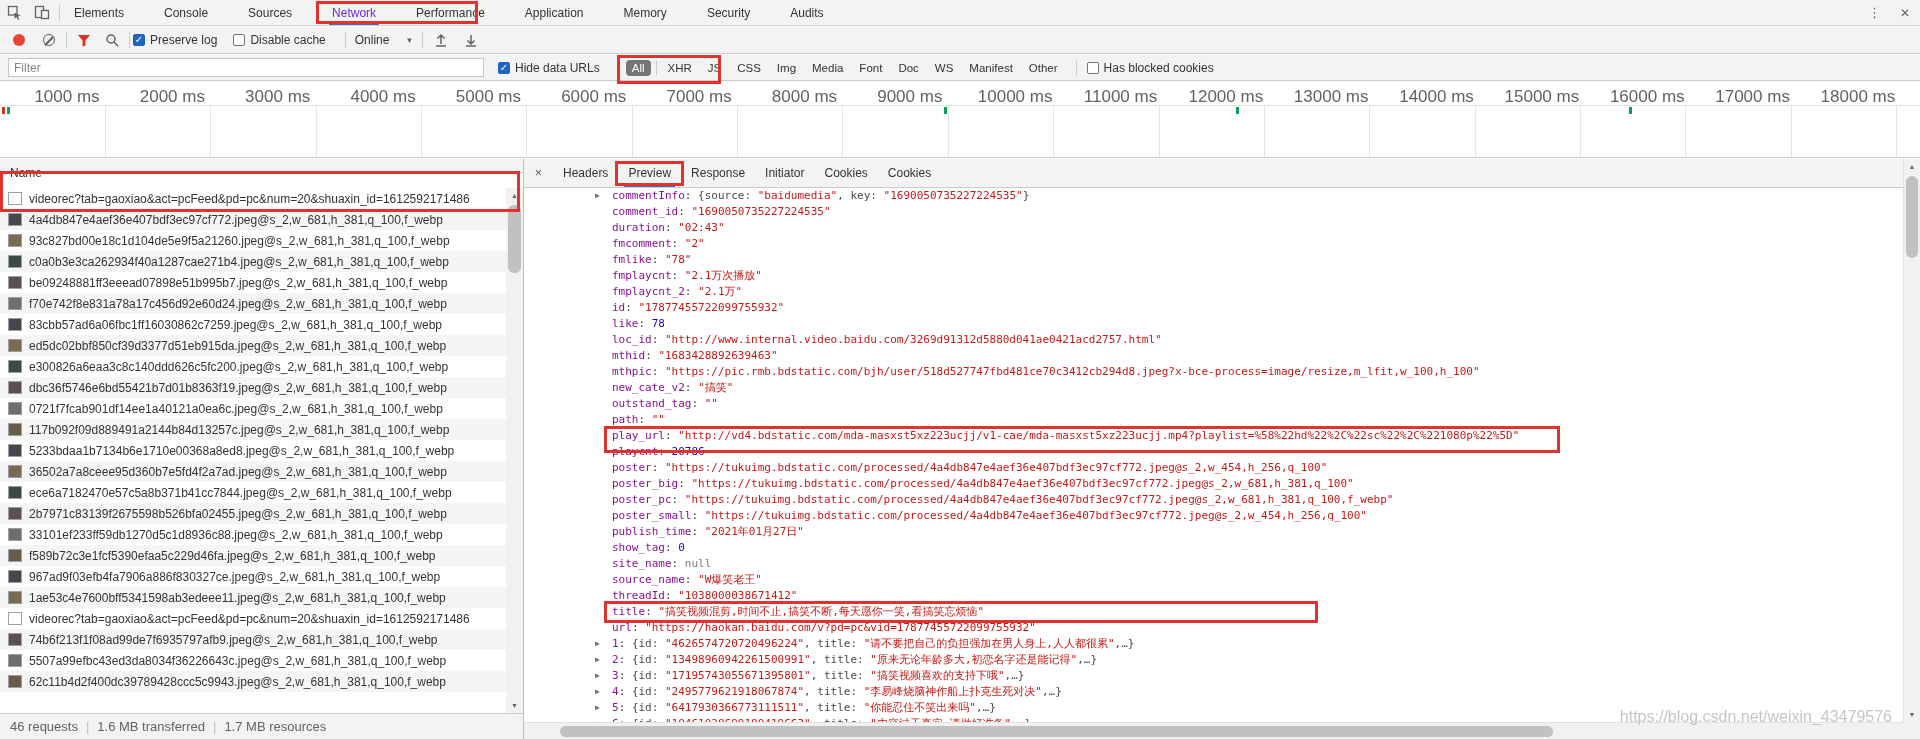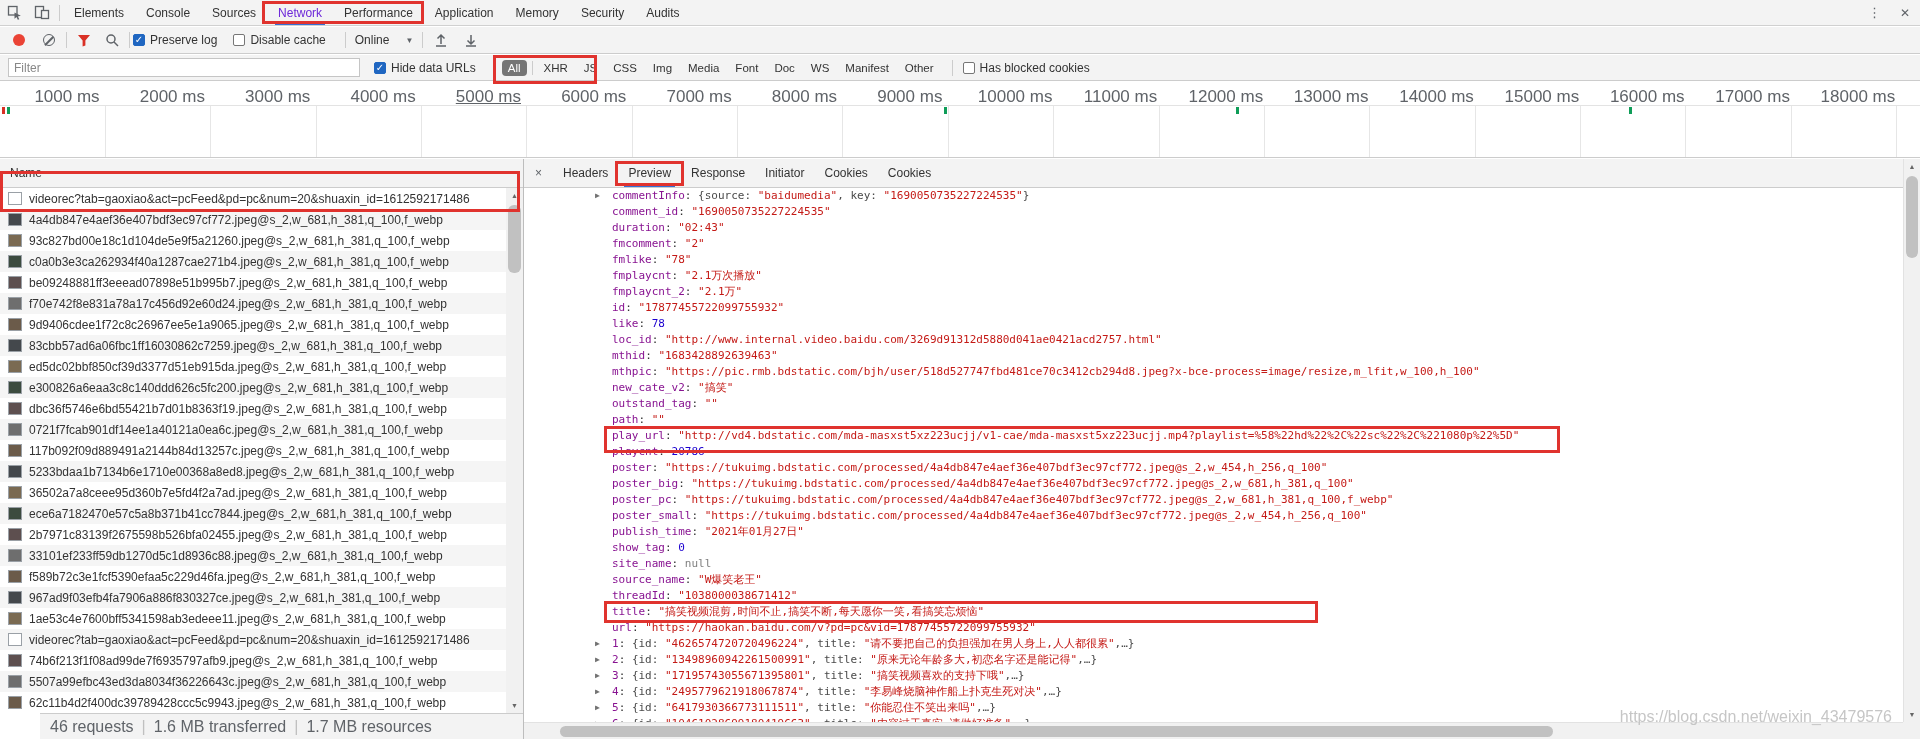--- a/index.html
+++ b/index.html
@@ -30,51 +30,51 @@
   .cb { width:12px; height:12px; border:1px solid #767676; border-radius:2px; background:#fff;
     display:inline-flex; align-items:center; justify-content:center; margin-right:5px; flex:none; }
   .cb.checked { background:#1f66c1; border-color:#1f66c1; color:#fff; font-size:10px; line-height:10px; }
   .lbl { margin-right:16px; white-space:nowrap; }
   .throttle { display:flex; align-items:center; padding:0 6px; }
   .caret { font-size:8px; color:#5f6368; margin-left:16px; }
   .harr { margin:0 8px; display:flex; }
   
   .filterrow { position:absolute; top:55px; left:0; right:0; height:26px; background:#f3f3f3;
     border-bottom:1px solid #ccc; display:flex; align-items:center; font-size:12px; }
-  .filter-input { width:352px; height:19px; margin:0 14px 0 8px; border:1px solid #c5c5c5; background:#fff;
+  .filter-input { width:476px; height:19px; margin:0 14px 0 8px; border:1px solid #c5c5c5; background:#fff;
     font-size:12px; padding:0 5px; color:#333; font-family:"Liberation Sans",sans-serif; }
   .filter-input::placeholder { color:#888; }
   .pills { position:relative; display:flex; align-items:center; margin-left:8px; }
   .pill { font-size:11.5px; padding:2px 6px; margin:0 2px; border-radius:4px; color:#333; white-space:nowrap; }
   .pill.selected { background:#757575; color:#fff; }
   .pill-sep { width:1px; height:14px; background:#ccc; margin:0 3px; }
   .anno-pills { left:-7px; top:-5px; width:104px; height:29px; }
   
   .timeline { position:absolute; top:82px; left:0; right:0; height:76px; background:#fff; border-bottom:1px solid #ccc; }
   .tl-label { position:absolute; top:5px; transform:translateX(-50%); font-size:17px; color:#5f6368; white-space:nowrap; }
   .tl-sep { position:absolute; left:0; right:0; top:23px; height:1px; background:#e3e3e3; }
   .tl-grid { position:absolute; top:24px; bottom:0; width:1px; background:#e6e6e6; }
   .tl-mark { position:absolute; width:3px; height:7px; }
   
   .main { position:absolute; top:159px; left:0; right:0; bottom:0; display:flex; }
   .left { width:524px; flex:none; position:relative; border-right:1px solid #bdbdbd; background:#fff; }
-  .name-hdr { height:29px; line-height:28px; background:#f3f3f3; border-bottom:1px solid #ccc;
+  .name-hdr { height:14px; line-height:28px; background:#f3f3f3; border-bottom:1px solid #ccc;
     font-size:12px; color:#333; padding-left:10px; }
   .rows { position:absolute; top:29px; left:0; right:17px; bottom:26px; overflow:hidden; }
   .rrow { height:21px; display:flex; align-items:center; font-size:12px; color:#333; white-space:nowrap; overflow:hidden; }
   .rrow:nth-child(even) { background:#f5f5f5; }
   .ric { width:14px; height:13px; margin:0 7px 0 8px; flex:none; border:1px solid #9aa0a6; background:#fff; }
   .ric.img0 { background:#6b5b4a; } .ric.img1 { background:#44484c; } .ric.img2 { background:#7a6a52; }
   .ric.img3 { background:#3c4b3f; } .ric.img4 { background:#5d4f4f; } .ric.img5 { background:#6e6e6e; }
   .anno-row { left:0; top:12px; width:520px; height:41px; }
   .lscroll { position:absolute; right:0; top:29px; bottom:26px; width:17px; background:#f1f1f1; }
   .sb-btn { height:15px; display:flex; align-items:center; justify-content:center; font-size:7px; color:#666; }
   .sb-thumb { position:absolute; left:2px; right:2px; background:#c1c1c1; border-radius:6px; }
   .statusbar { position:absolute; left:0; right:0; bottom:0; height:26px; background:#f3f3f3; border-top:1px solid #ccc;
-    display:flex; align-items:center; font-size:16px; color:#5f6368; padding-left:10px;margin-left:40px; }
+    display:flex; align-items:center; font-size:13px; color:#5f6368; padding-left:10px; }
   .statusbar .pipe { color:#c0c0c0; margin:0 8px; }
   
   .right { flex:1; position:relative; background:#fff; }
   .dtabs { height:29px; background:#f3f3f3; border-bottom:1px solid #ccc; display:flex; align-items:center; font-size:12px; }
   .dclose { padding:0 11px; color:#5f6368; font-size:12px; }
   .dtab { padding:0 10px; height:100%; display:flex; align-items:center; position:relative; color:#333; }
   .dtab.selected::after { content:""; position:absolute; left:6px; right:6px; bottom:0; height:2px; background:#366ed4; }
   .anno-preview { left:-3px; top:2px; right:-3px; bottom:1px; }
   .content { position:absolute; top:29px; left:0; right:17px; bottom:17px; overflow:hidden;
     font-family:"DejaVu Sans Mono", monospace; font-size:11px; background:#fff; }
@@ -105,21 +105,21 @@
         <path d="M7.5 7.5 L13.8 10.8 L10.9 11.5 L12.3 14.2 L10.8 14.8 L9.5 12 L7.5 13.8 Z" fill="#5f6368"></path>
       </svg>
   </div>
   <div class="tool-btn">
     <svg width="16" height="15" viewBox="0 0 16 15">
         <rect x="1.5" y="1.5" width="8" height="11" fill="none" stroke="#5f6368" stroke-width="1.3"></rect>
         <rect x="7.5" y="5.5" width="7" height="8" fill="#f3f3f3" stroke="#5f6368" stroke-width="1.3"></rect>
       </svg>
   </div>
   <div class="vsep"></div>
-  <div id="main-tabs" style="display:flex;height:100%;">
+  <div id="main-tabs" style="display:flex;height:100%;gap:18px;">
       <div class="tab">Elements</div>
       <div class="tab">Console</div>
       <div class="tab">Sources</div>
       <div class="tab active">Network<div class="anno anno-network"></div></div>
       <div class="tab">Performance</div>
       <div class="tab">Application</div>
       <div class="tab">Memory</div>
       <div class="tab">Security</div>
       <div class="tab">Audits</div>
     </div>
@@ -196,21 +196,21 @@
 <div class="timeline" id="timeline">
   <div class="tl-sep"></div>
 <div class="tl-label" style="left: 67px;">1000 ms</div>
     <div class="tl-grid" style="left: 105px;"></div>
     <div class="tl-label" style="left: 172.35px;">2000 ms</div>
     <div class="tl-grid" style="left: 210.35px;"></div>
     <div class="tl-label" style="left: 277.7px;">3000 ms</div>
     <div class="tl-grid" style="left: 315.7px;"></div>
     <div class="tl-label" style="left: 383.05px;">4000 ms</div>
     <div class="tl-grid" style="left: 421.05px;"></div>
-    <div class="tl-label" style="left: 488.4px; text-decoration: underline;">5000 ms</div>
+    <div class="tl-label" style="left: 488.4px;">5000 ms</div>
     <div class="tl-grid" style="left: 526.4px;"></div>
     <div class="tl-label" style="left: 593.75px;">6000 ms</div>
     <div class="tl-grid" style="left: 631.75px;"></div>
     <div class="tl-label" style="left: 699.1px;">7000 ms</div>
     <div class="tl-grid" style="left: 737.1px;"></div>
     <div class="tl-label" style="left: 804.45px;">8000 ms</div>
     <div class="tl-grid" style="left: 842.45px;"></div>
     <div class="tl-label" style="left: 909.8px;">9000 ms</div>
     <div class="tl-grid" style="left: 947.8px;"></div>
     <div class="tl-label" style="left: 1015.15px;">10000 ms</div>
@@ -258,24 +258,20 @@
           <span class="ric img3"></span>
           <span>c0a0b3e3ca262934f40a1287cae271b4.jpeg@s_2,w_681,h_381,q_100,f_webp</span>
         </div>
         <div class="rrow">
           <span class="ric img4"></span>
           <span>be09248881ff3eeead07898e51b995b7.jpeg@s_2,w_681,h_381,q_100,f_webp</span>
         </div>
         <div class="rrow">
           <span class="ric img5"></span>
           <span>f70e742f8e831a78a17c456d92e60d24.jpeg@s_2,w_681,h_381,q_100,f_webp</span>
-        </div>
-        <div class="rrow">
-          <span class="ric img0"></span>
-          <span>9d9406cdee1f72c8c26967ee5e1a9065.jpeg@s_2,w_681,h_381,q_100,f_webp</span>
         </div>
         <div class="rrow">
           <span class="ric img1"></span>
           <span>83cbb57ad6a06fbc1ff16030862c7259.jpeg@s_2,w_681,h_381,q_100,f_webp</span>
         </div>
         <div class="rrow">
           <span class="ric img2"></span>
           <span>ed5dc02bbf850cf39d3377d51eb915da.jpeg@s_2,w_681,h_381,q_100,f_webp</span>
         </div>
         <div class="rrow">

